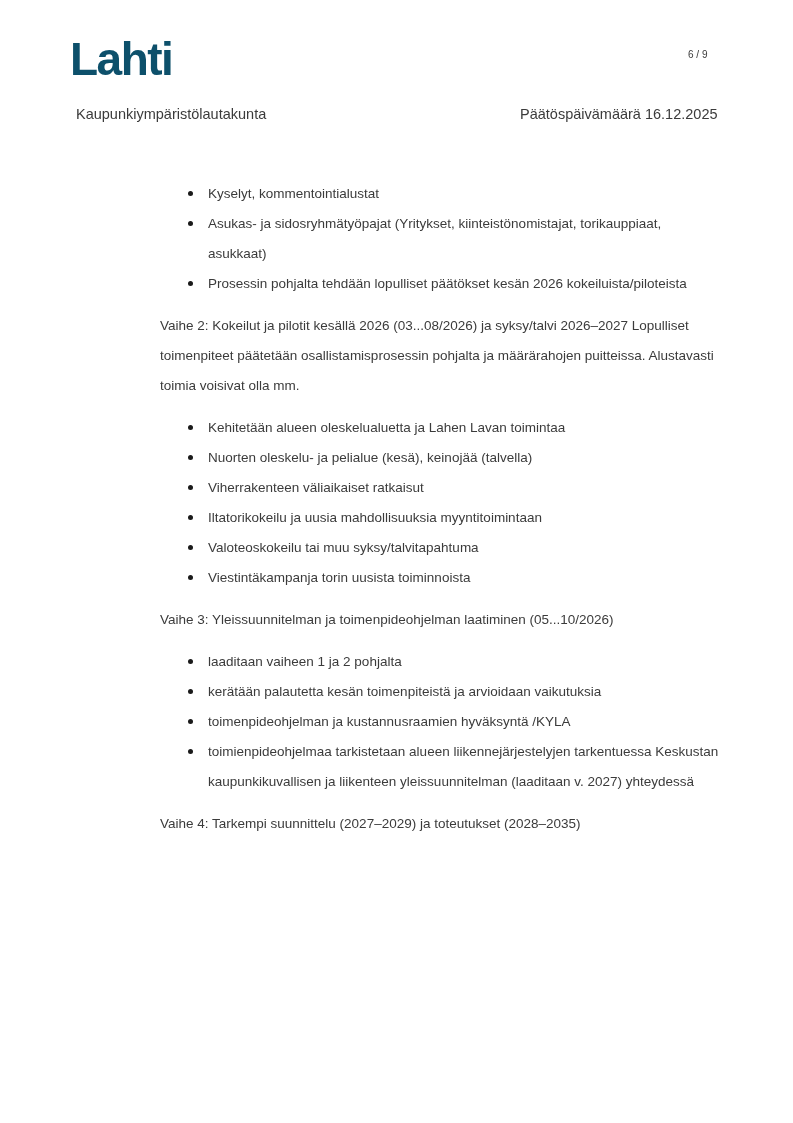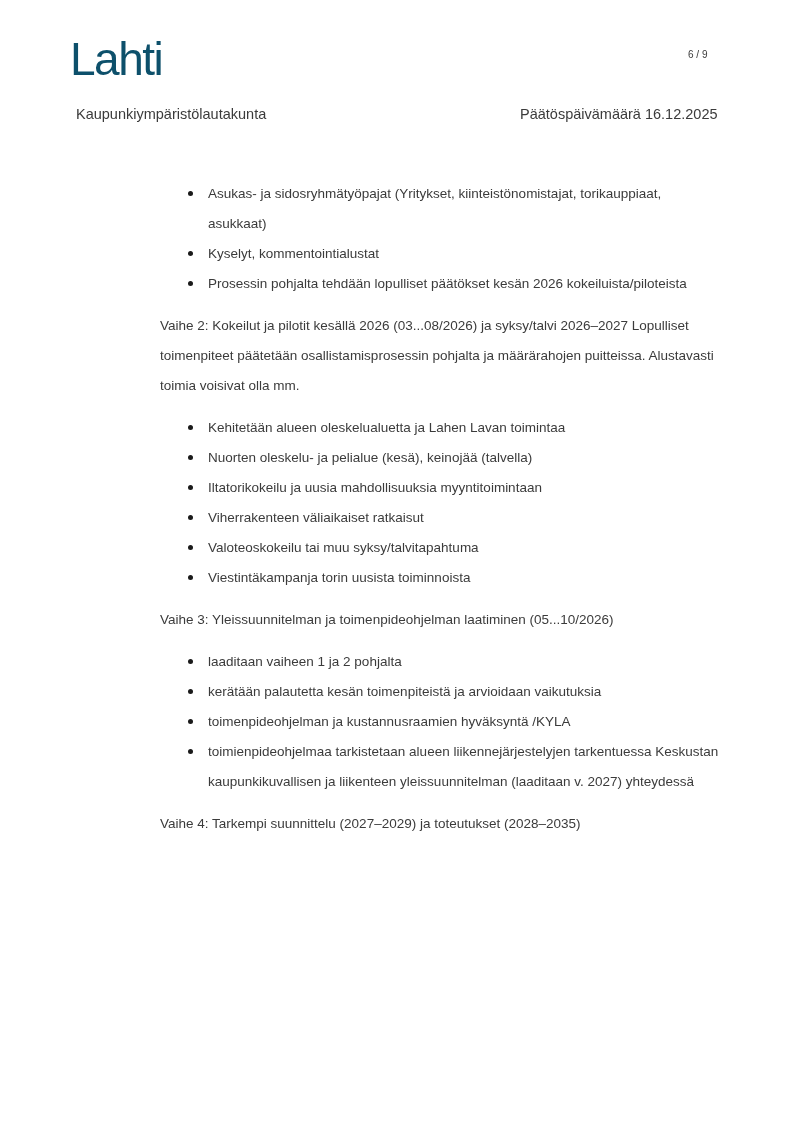--- a/index.html
+++ b/index.html
@@ -15,21 +15,21 @@
     background: #ffffff;
     overflow: hidden;
     color: #3b3b3b;
   }
   
   .logo {
     position: absolute;
     top: 36px;
     left: 70px;
     font-size: 46px;
-    font-weight: 400;
+    font-weight: 700;
     letter-spacing: -1.5px;
     color: #0d506b;
     line-height: 1;
   }
   .page-number {
     position: absolute;
     top: 49px;
     left: 688px;
     font-size: 10px;
     color: #3b3b3b;
@@ -101,32 +101,32 @@
   <div class="page-number">6 / 9</div>
 
   <div class="header-row">
     <span class="header-committee">Kaupunkiympäristölautakunta</span>
     <span class="header-date">Päätöspäivämäärä 16.12.2025</span>
   </div>
 
   <div class="content">
 
     <ul>
+      <li>Kyselyt, kommentointialustat</li>
       <li>Asukas- ja sidosryhmätyöpajat (Yritykset, kiinteistönomistajat, torikauppiaat, asukkaat)</li>
-      <li>Kyselyt, kommentointialustat</li>
       <li>Prosessin pohjalta tehdään lopulliset päätökset kesän 2026 kokeiluista/piloteista</li>
     </ul>
 
     <p>Vaihe 2: Kokeilut ja pilotit kesällä 2026 (03...08/2026) ja syksy/talvi 2026–2027 Lopulliset toimenpiteet päätetään osallistamisprosessin pohjalta ja määrärahojen puitteissa. Alustavasti toimia voisivat olla mm.</p>
 
     <ul>
       <li>Kehitetään alueen oleskelualuetta ja Lahen Lavan toimintaa</li>
       <li>Nuorten oleskelu- ja pelialue (kesä), keinojää (talvella)</li>
+      <li>Viherrakenteen väliaikaiset ratkaisut</li>
       <li>Iltatorikokeilu ja uusia mahdollisuuksia myyntitoimintaan</li>
-      <li>Viherrakenteen väliaikaiset ratkaisut</li>
       <li>Valoteoskokeilu tai muu syksy/talvitapahtuma</li>
       <li>Viestintäkampanja torin uusista toiminnoista</li>
     </ul>
 
     <p>Vaihe 3: Yleissuunnitelman ja toimenpideohjelman laatiminen (05...10/2026)</p>
 
     <ul>
       <li>laaditaan vaiheen 1 ja 2 pohjalta</li>
       <li>kerätään palautetta kesän toimenpiteistä ja arvioidaan vaikutuksia</li>
       <li>toimenpideohjelman ja kustannusraamien hyväksyntä /KYLA</li>

